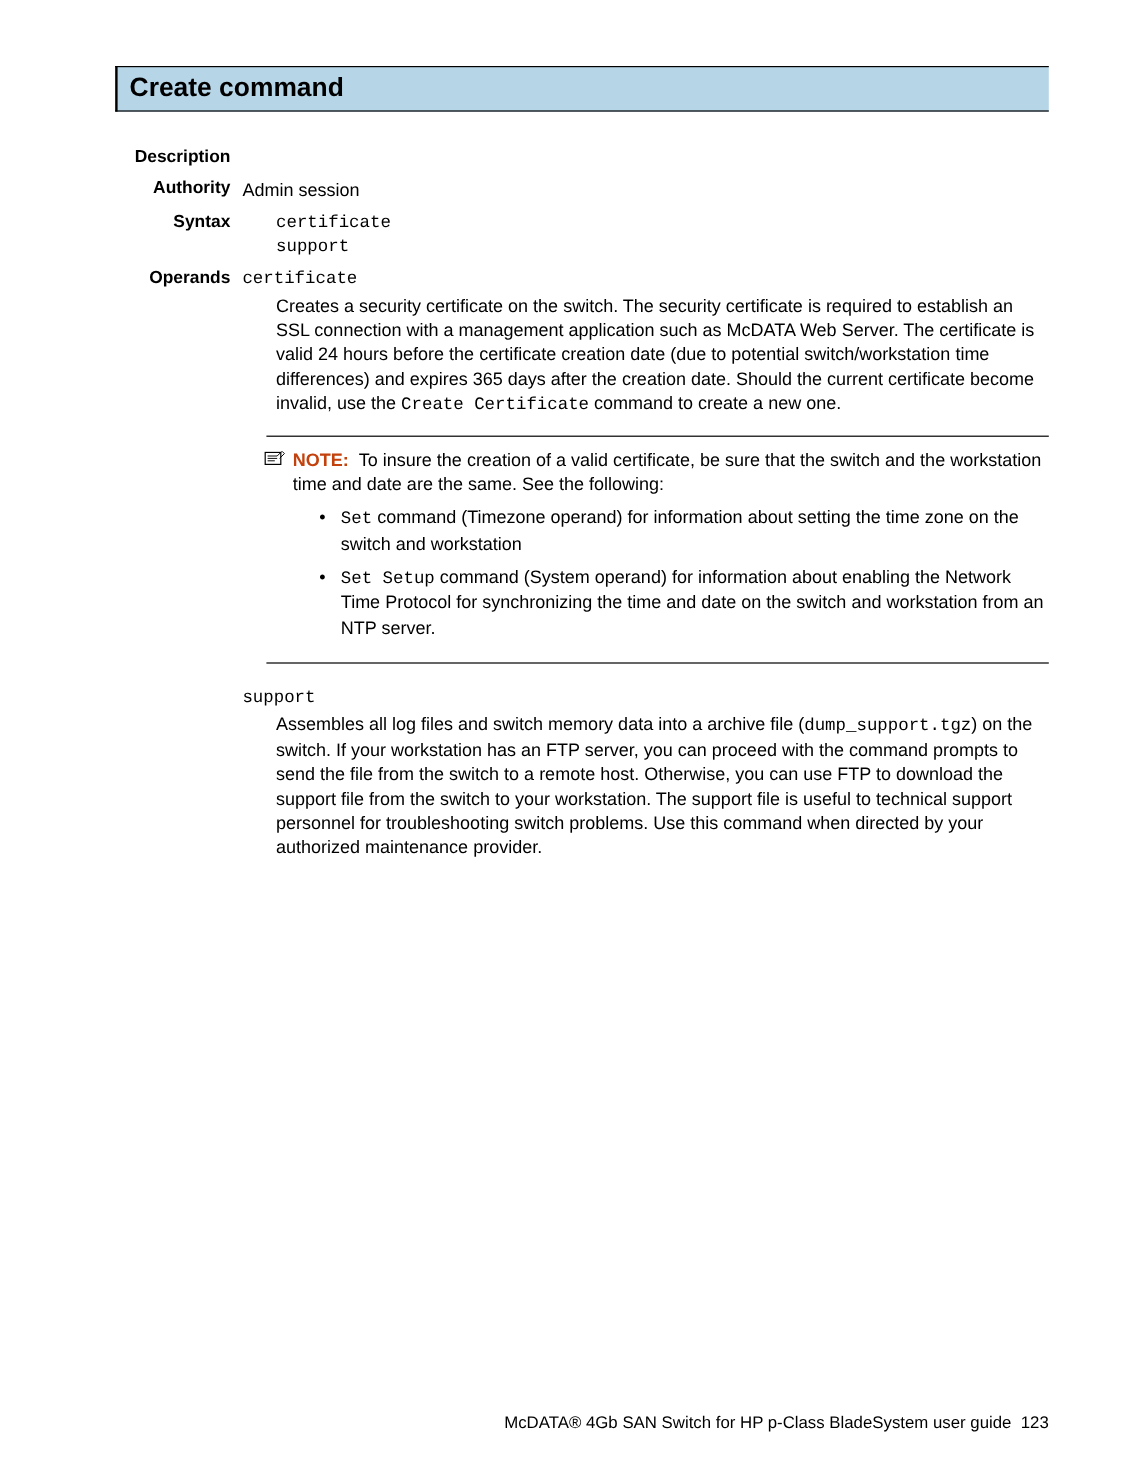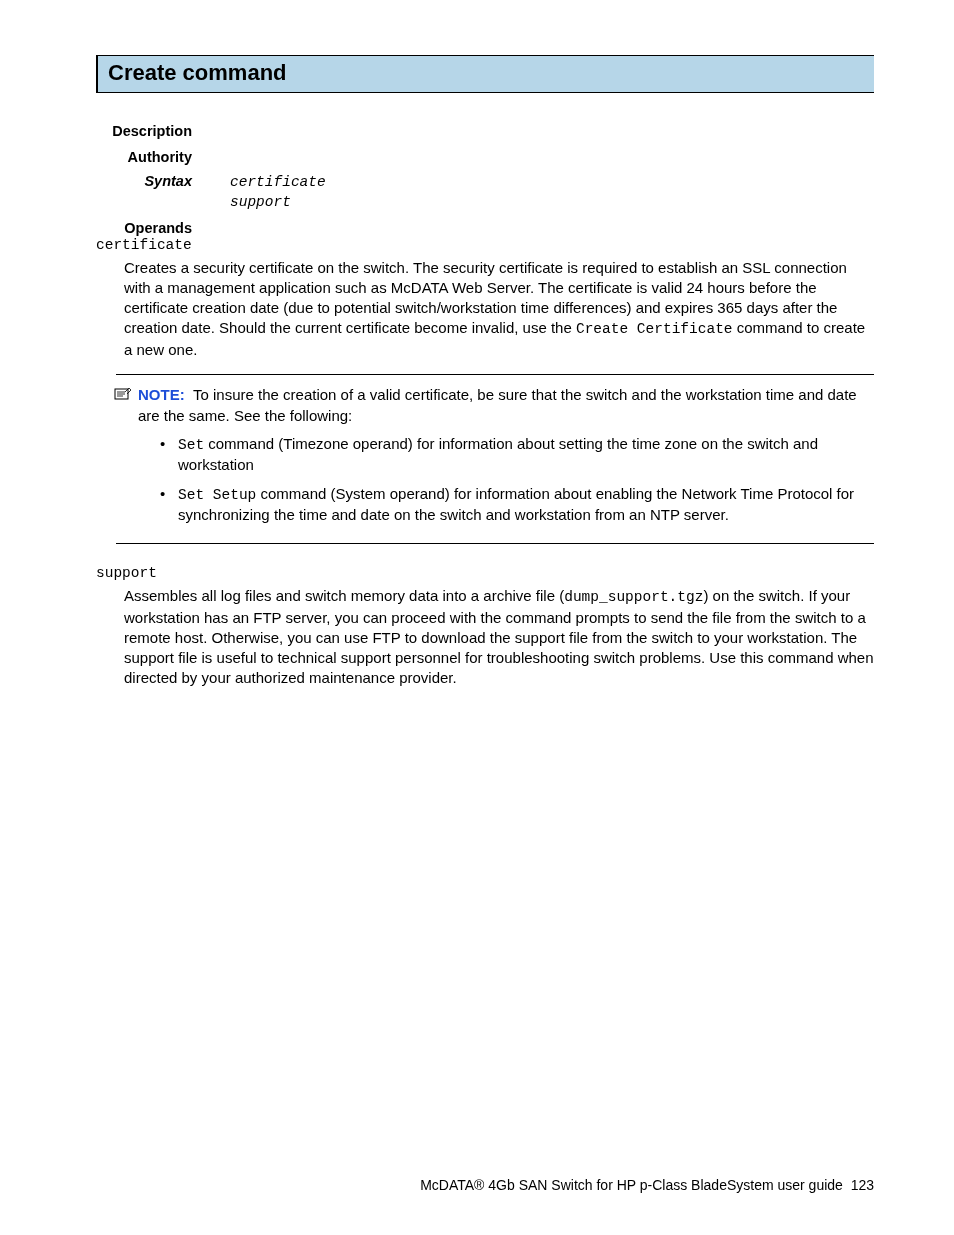--- a/index.html
+++ b/index.html
@@ -61,21 +61,21 @@
   }
   .note-icon {
     position: absolute;
     left: -2px;
     top: 12px;
     width: 18px;
     height: 14px;
   }
   .note-icon svg { width: 100%; height: 100%; }
   .note-body { padding-left: 22px; line-height: 1.35; }
-  .note-label { color: #1d4ed8; font-weight: bold; }
+  .note-label { color: #c2410c; font-weight: bold; }
   .note-ul { list-style: none; padding: 8px 0 0 22px; }
   .note-ul li { position: relative; padding-left: 18px; margin-bottom: 8px; line-height: 1.35; }
   .note-ul li::before {
     content: "•";
     position: absolute;
     left: 0;
     top: 0;
   }
   .footer {
     position: absolute;
@@ -90,31 +90,32 @@
 <div class="title-bar">
   <h1>Create command</h1>
 </div>
 
 <div class="row">
   <div class="label-col">Description</div>
 </div>
 
 <div class="row" style="margin-top:10px;">
   <div class="label-col">Authority</div>
+  <div class="content-col">Admin session</div>
 </div>
 
-<div class="row" style="margin-top:6px;font-style:italic;">
+<div class="row" style="margin-top:6px;">
   <div class="label-col">Syntax</div>
   <div class="content-col syntax-block">
     <div class="mono indent1">certificate</div>
     <div class="mono indent1">support</div>
   </div>
 </div>
 
-<div class="row" style="margin-top:8px;flex-direction:column;">
+<div class="row" style="margin-top:8px;">
   <div class="label-col">Operands</div>
   <div class="content-col">
 
     <div class="mono">certificate</div>
     <div class="operand-desc">
       <span>Creates a security certificate on the switch. The security certificate is required to establish an SSL connection with a management application such as McDATA Web Server. The certificate is valid 24 hours before the certificate creation date (due to potential switch/workstation time differences) and expires 365 days after the creation date. Should the current certificate become invalid, use the </span><span class="mono">Create Certificate</span><span> command to create a new one.</span>
     </div>
 
     <div class="note-box">
       <span class="note-icon">

